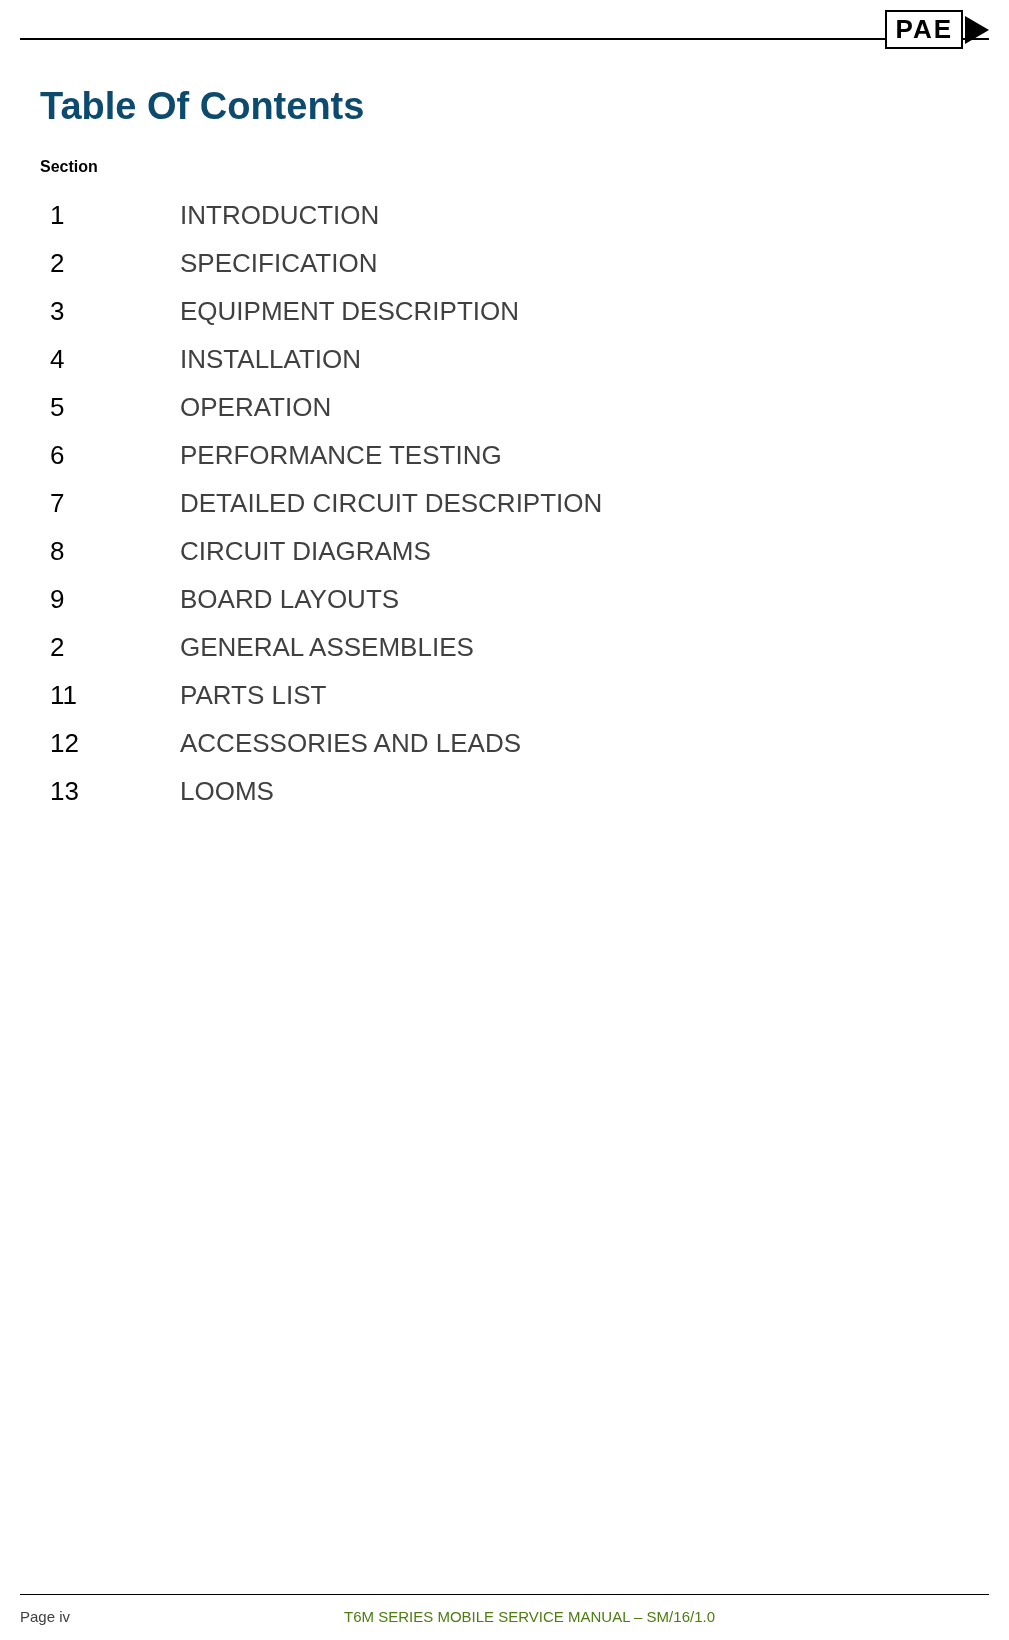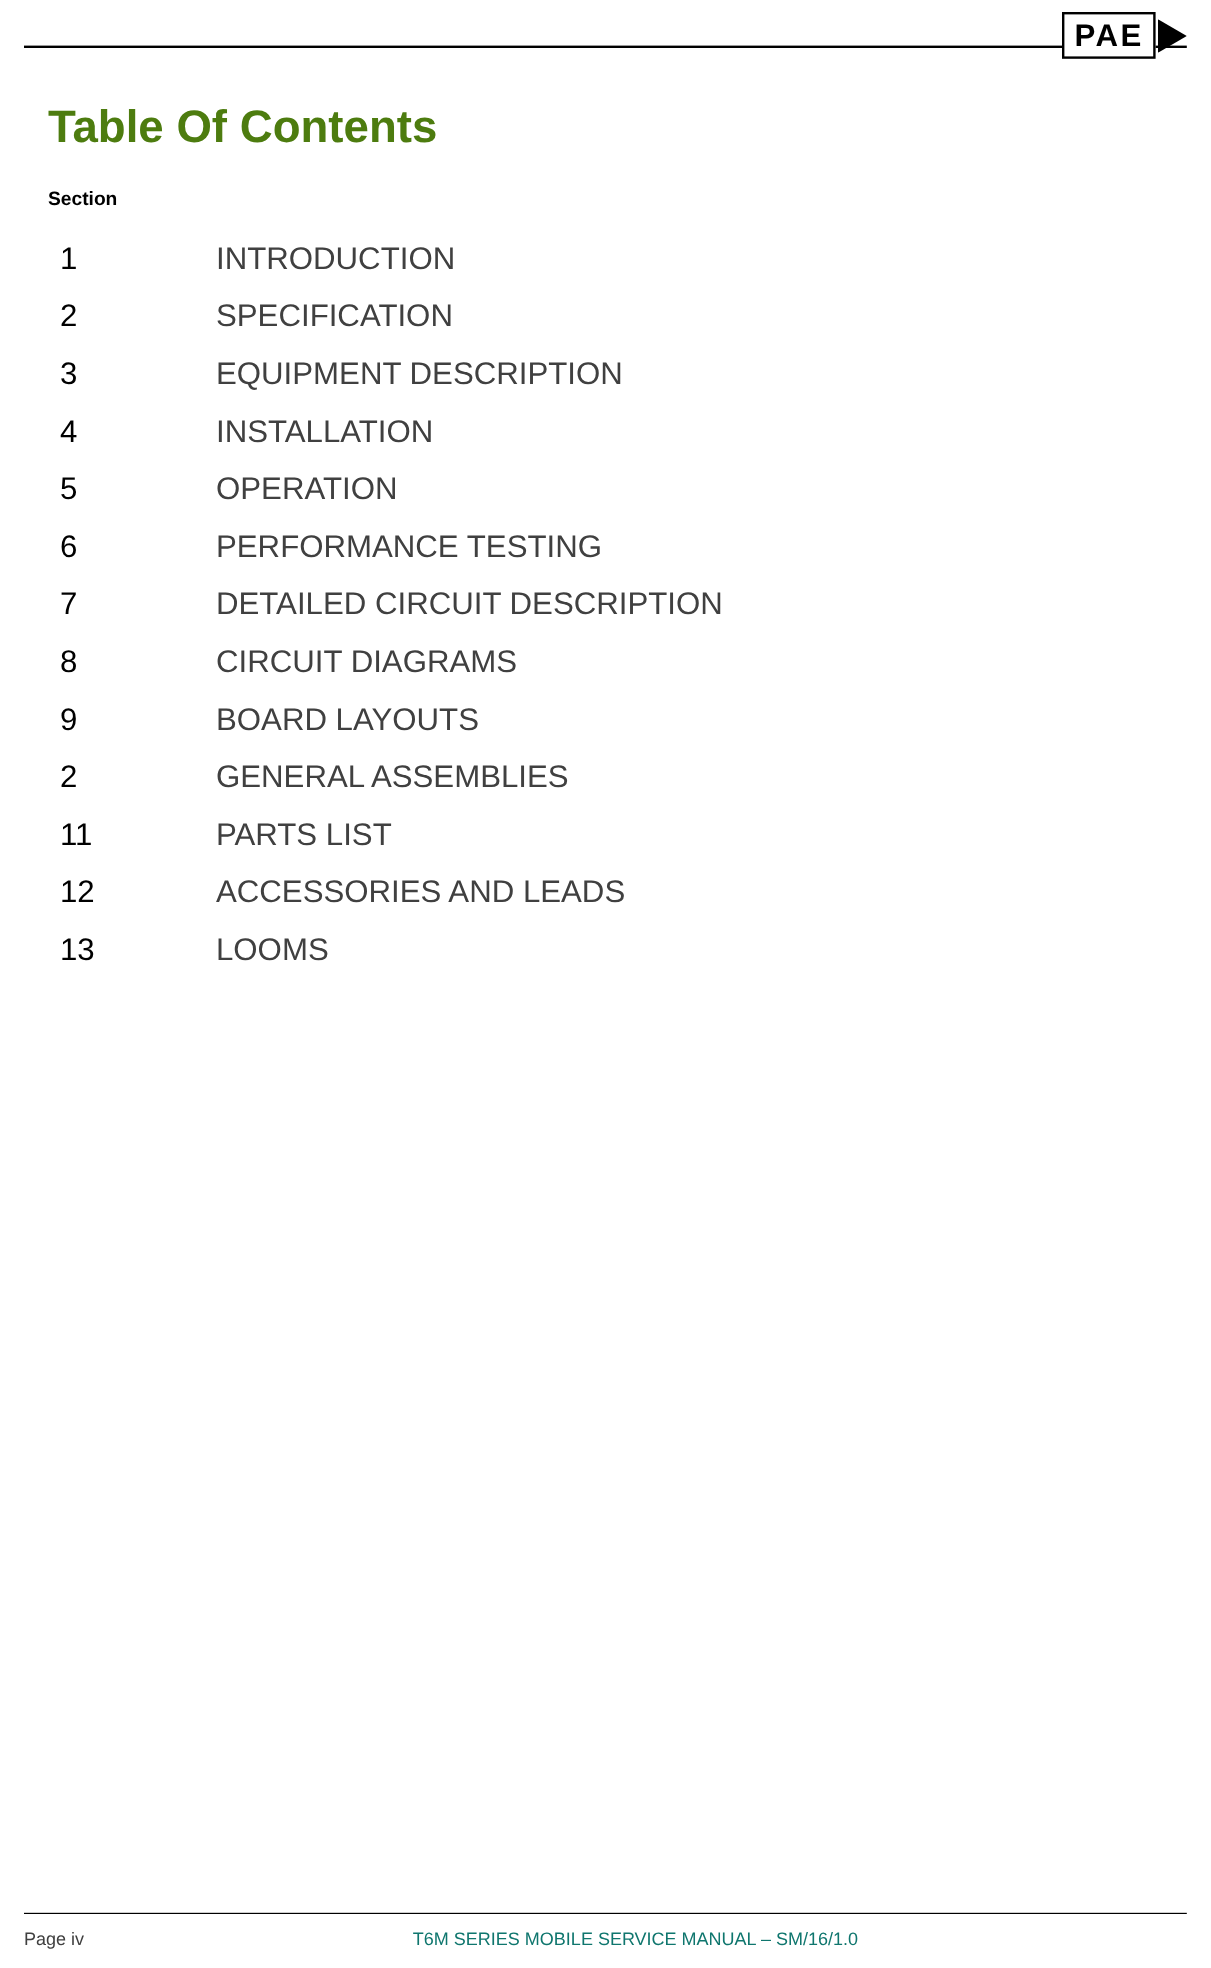--- a/index.html
+++ b/index.html
@@ -61,21 +61,21 @@
       right: 40px;
       bottom: 60px;
     }
 
     .page-title {
       font-size: 38px;
       font-weight: bold;
       font-family: Arial, sans-serif;
       margin-top: 30px;
       margin-bottom: 30px;
-      color: #4d7c0f;
+      color: #0c4a6e;
     }
 
     .section-label {
       font-size: 16px;
       font-weight: bold;
       font-family: Arial, sans-serif;
       margin-bottom: 15px;
       color: #000;
     }
 
@@ -129,21 +129,21 @@
 
     .footer-left {
       font-size: 15px;
       font-family: Arial, sans-serif;
       color: #404040;
     }
 
     .footer-center {
       font-size: 15px;
       font-family: Arial, sans-serif;
-      color: #0f766e;
+      color: #4d7c0f;
       text-align: center;
       flex: 1;
     }
   </style>
 </head>
 <body>
 
 <div class="page">
 
   <div class="top-line"></div>

